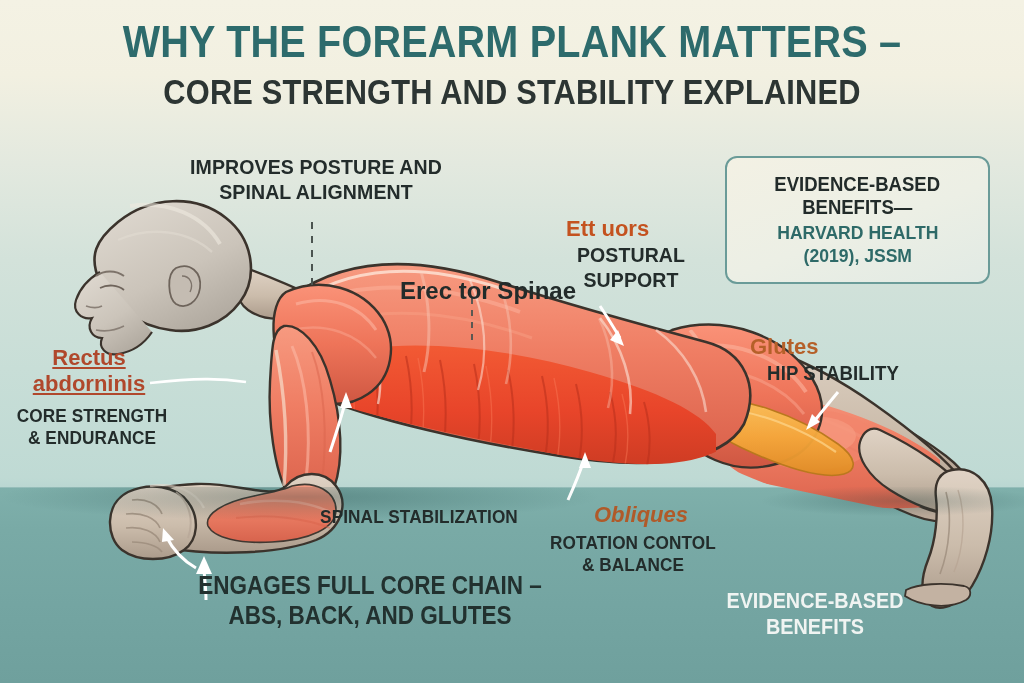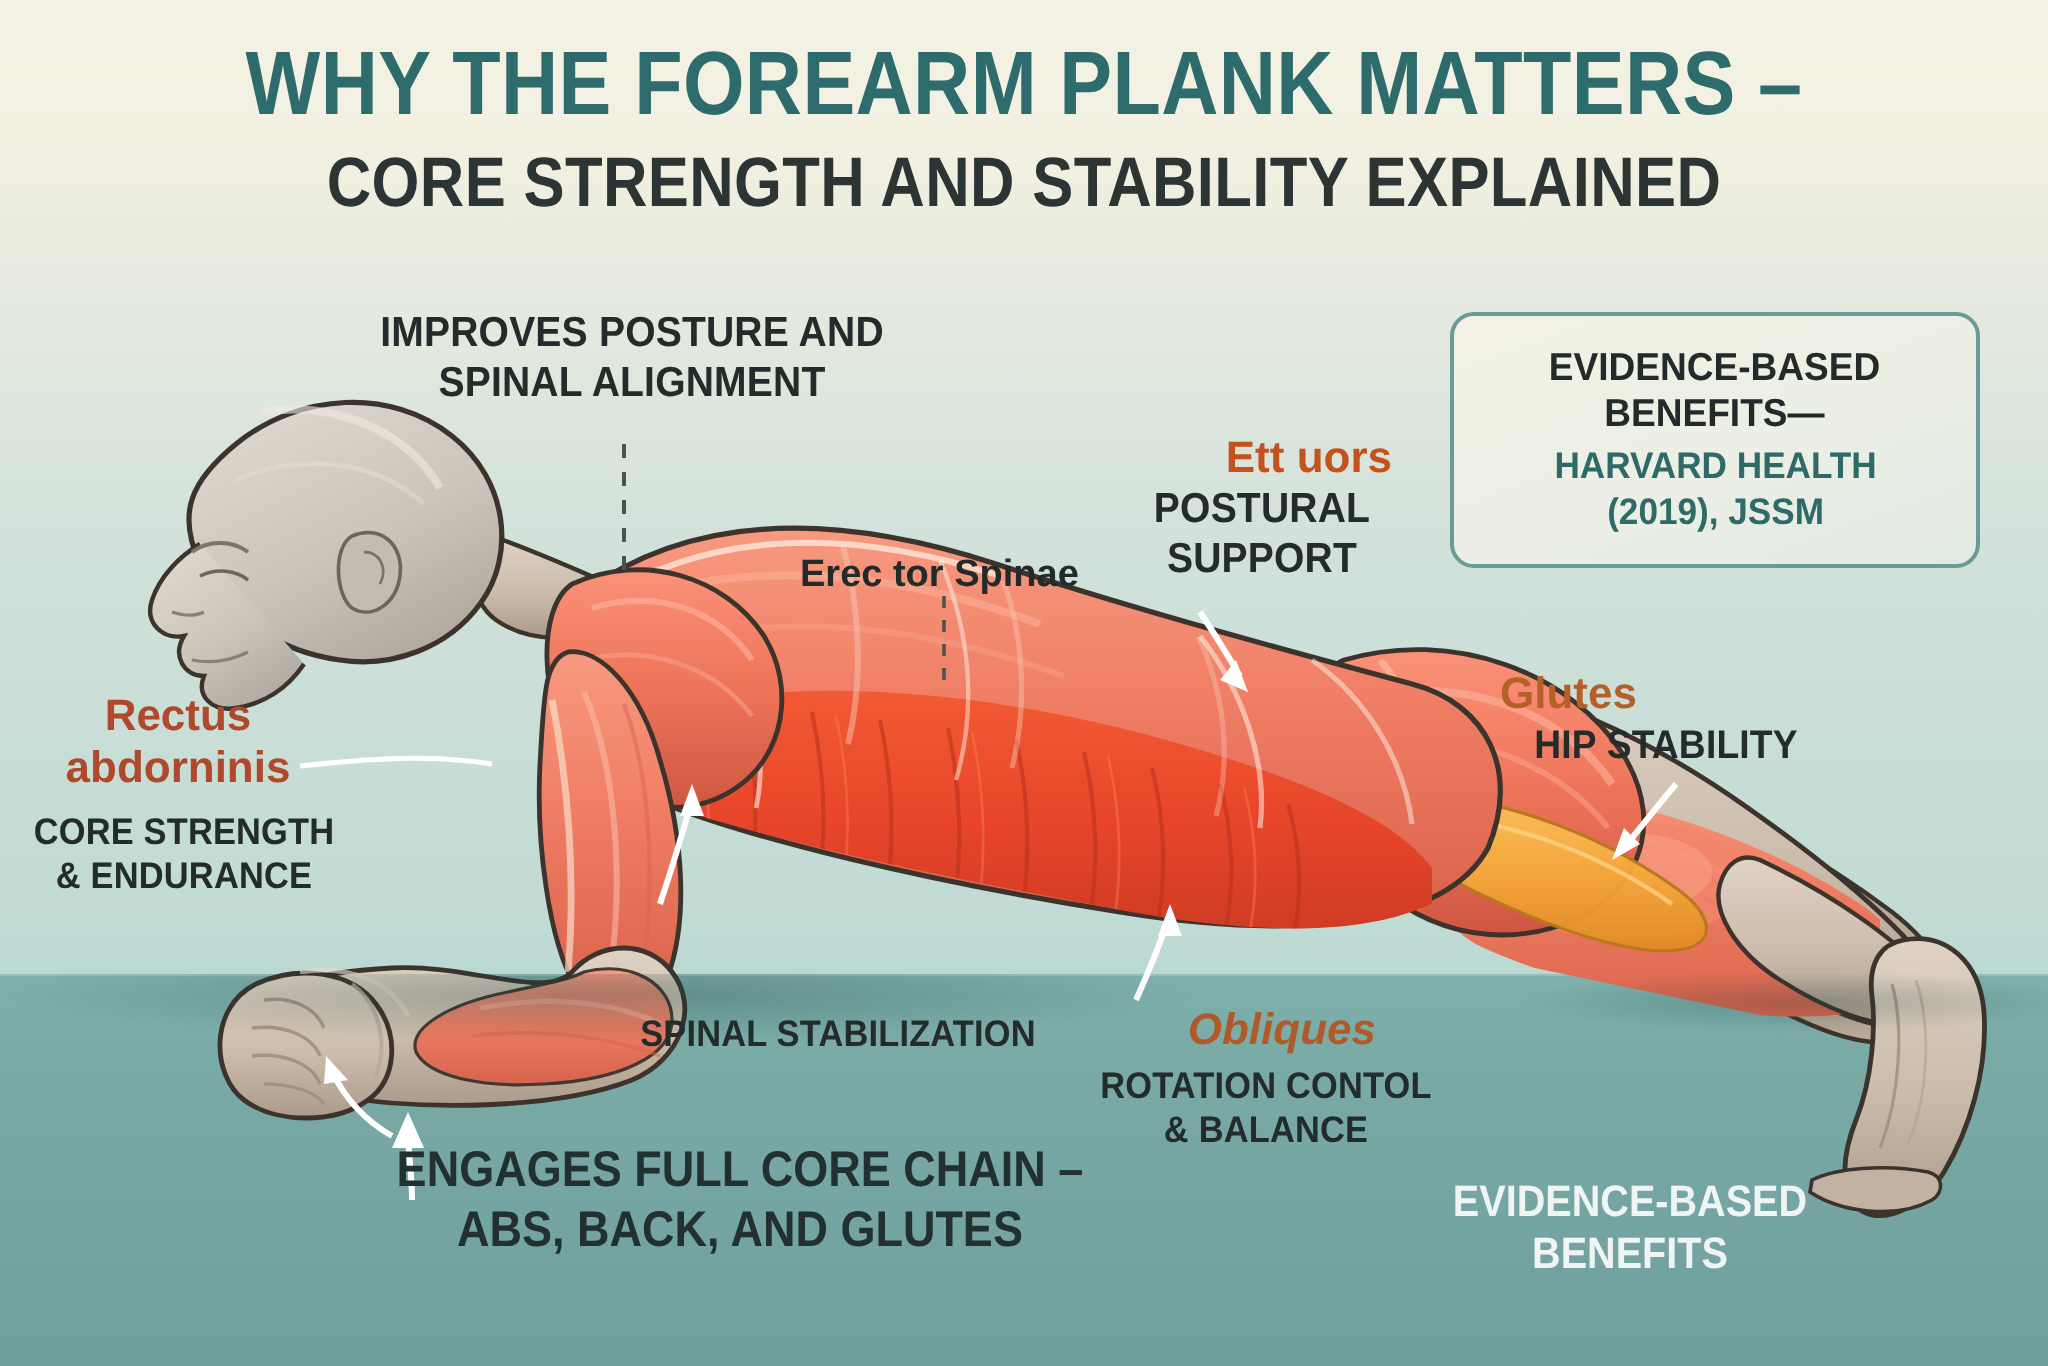--- a/index.html
+++ b/index.html
@@ -36,23 +36,23 @@
     white-space:nowrap;
   }
   .t1{top:16px;font-size:45px;color:#2d6b6c;}
   .t2{top:72px;font-size:35px;color:#2c3533;}
 
   
   .lbl{position:absolute;line-height:1.18;white-space:pre-line;}
   .muscle{font-size:22px;font-weight:bold;letter-spacing:0px;}
   .sub{font-size:18.5px;font-weight:bold;color:#232c2b;letter-spacing:.1px;
        transform:scaleX(.93);transform-origin:50% 50%;}
-  .plainlbl{font-size:19px;font-weight:bold;color:#222b2a;}
-
-  .cBrick{color:#b0482c;}
+  .plainlbl{font-size:24px;font-weight:bold;color:#222b2a;}
+
+  .cBrick{color:#b0482c;text-decoration:underline;}
   .cOrange{color:#d4772a;}
   .cRust{color:#b05a29;}
   .cBurnt{color:#b56029;}
 
   
   .stmt{
     position:absolute;text-align:center;font-weight:bold;font-size:25px;
     color:#22312f;line-height:1.2;white-space:pre-line;
     transform:scaleX(.9);transform-origin:50% 50%;
   }
@@ -313,21 +313,21 @@
   <div class="lbl sub" style="left:176px;top:155px;width:280px;text-align:center;font-size:21px;">IMPROVES POSTURE AND
 SPINAL ALIGNMENT</div>
 
   <div class="lbl plainlbl" style="left:400px;top:277px;">Erec tor Spinae</div>
 
   <div class="lbl muscle cBrick" style="left:14px;top:345px;width:150px;text-align:center;">Rectus
 abdorninis</div>
   <div class="lbl sub" style="left:4px;top:405px;width:176px;text-align:center;">CORE STRENGTH
 &amp; ENDURANCE</div>
 
-  <div class="lbl muscle" style="left:566px;top:216px;width:130px;text-align:right;color:#c4521f;">Ett uors</div>
+  <div class="lbl muscle" style="left:566px;top:216px;width:130px;text-align:left;color:#c4521f;">Ett uors</div>
   <div class="lbl sub" style="left:556px;top:243px;width:150px;text-align:center;font-size:21px;">POSTURAL
 SUPPORT</div>
 
   <div class="lbl sub" style="left:296px;top:506px;width:246px;text-align:center;">SPINAL STABILIZATION</div>
 
   <div class="lbl muscle cRust" style="left:540px;top:502px;width:148px;text-align:right;font-style:italic;">Obliques</div>
   <div class="lbl sub" style="left:516px;top:532px;width:234px;text-align:center;">ROTATION CONTOL
 &amp; BALANCE</div>
 
   <div class="lbl muscle cBurnt" style="left:750px;top:334px;width:150px;text-align:left;">Glutes</div>

